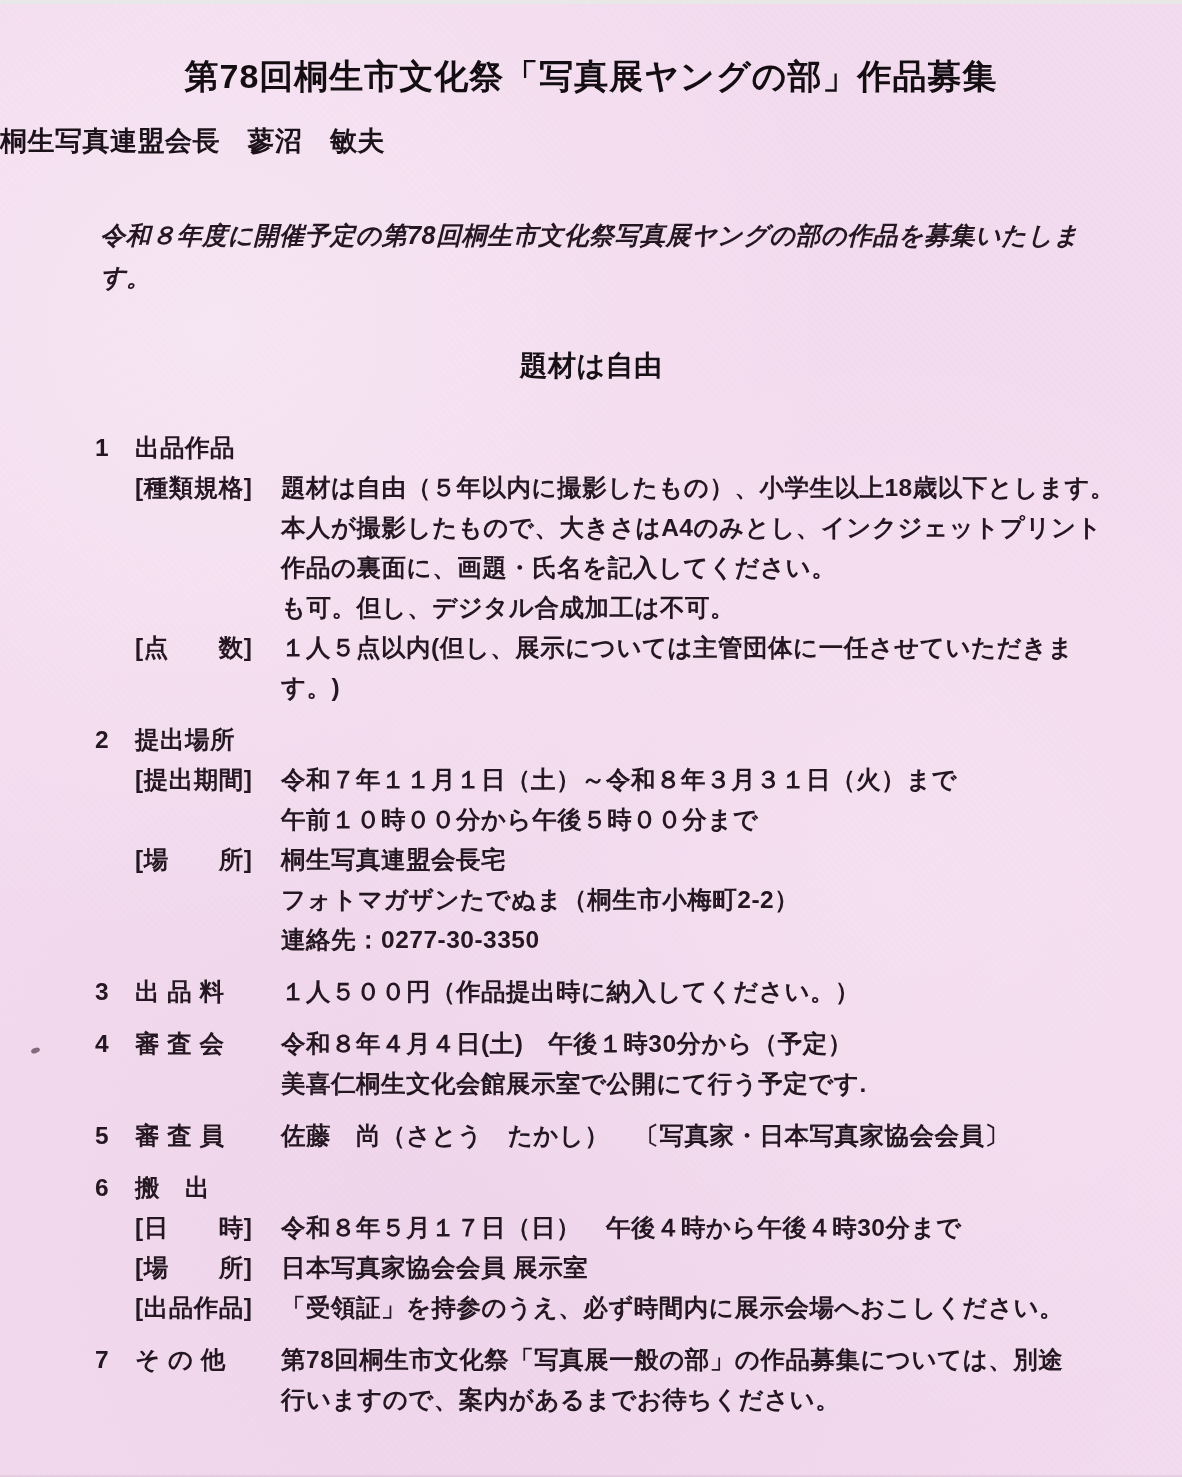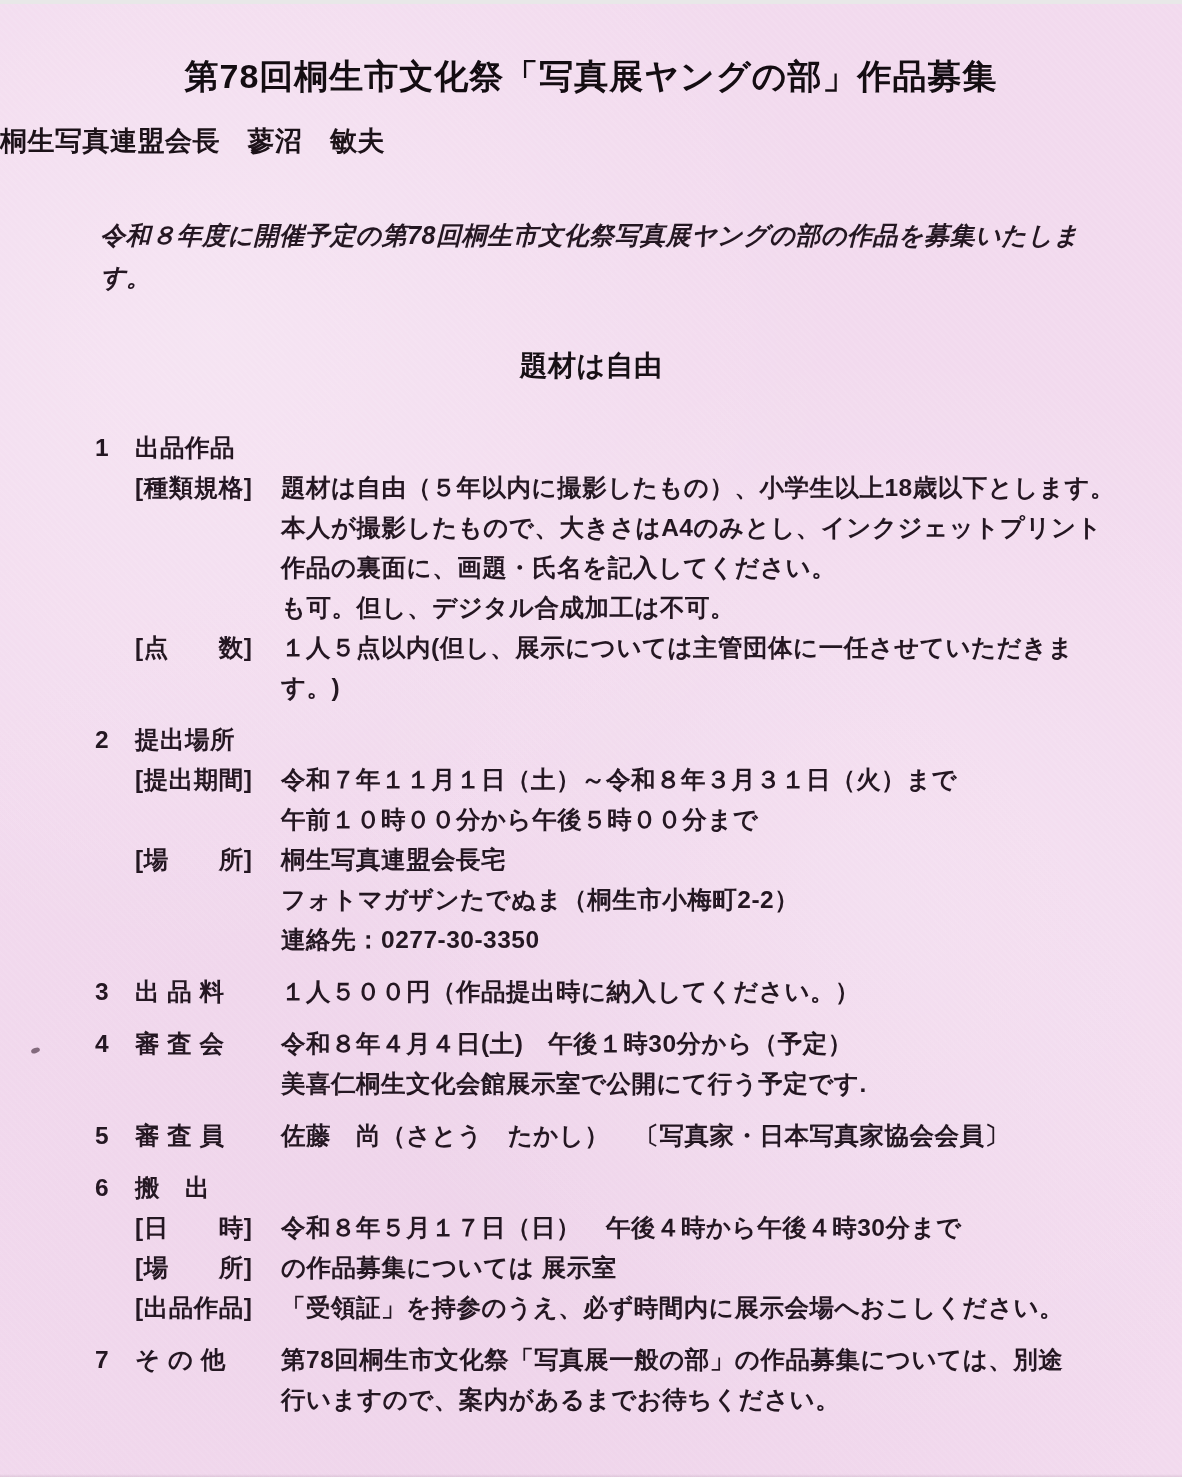--- a/index.html
+++ b/index.html
@@ -191,21 +191,21 @@
             <span class="c-text"></span>
           </div>
           <div class="sec-row">
             <span class="c-num"></span>
             <span class="c-label">[日　　時]</span>
             <span class="c-text">令和８年５月１７日（日）　午後４時から午後４時30分まで</span>
           </div>
           <div class="sec-row">
             <span class="c-num"></span>
             <span class="c-label">[場　　所]</span>
-            <span class="c-text">の作品募集については 展示室</span>
+            <span class="c-text">日本写真家協会会員 展示室</span>
           </div>
           <div class="sec-row">
             <span class="c-num"></span>
             <span class="c-label">[出品作品]</span>
             <span class="c-text">「受領証」を持参のうえ、必ず時間内に展示会場へおこしください。</span>
           </div>
         </div>
         <div class="section">
           <div class="sec-row">
             <span class="c-num">7</span>

